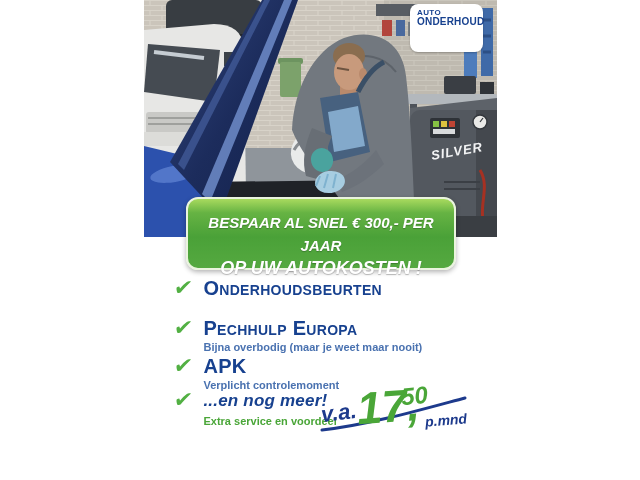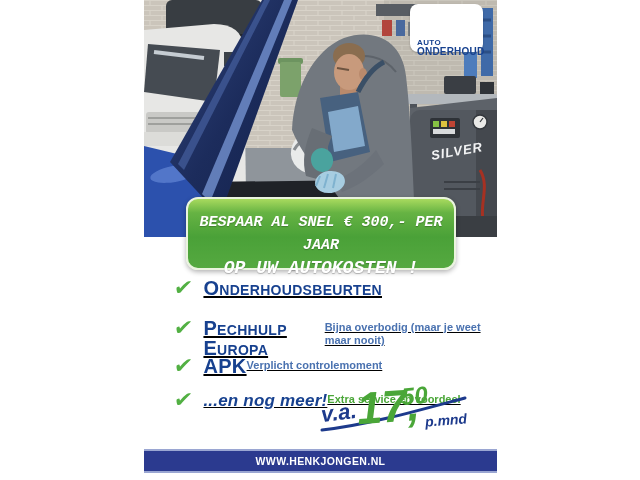--- a/index.html
+++ b/index.html
@@ -8,38 +8,38 @@
   .flyer{position:absolute;left:144px;top:0;width:353px;height:480px;background:#ffffff;}
 
   
   .photo{position:absolute;left:0;top:0;width:353px;height:237px;overflow:hidden;}
   .photo svg{display:block;}
 
   
   .logo-badge{position:absolute;left:266px;top:4px;width:73px;height:48px;background:#ffffff;
               border-radius:8px;padding:4px 0 0 7px;box-sizing:border-box;
               box-shadow:0 1px 2px rgba(0,0,0,.25);}
-  .logo-l1{font-size:8px;font-weight:800;color:#17418f;letter-spacing:.4px;line-height:9px;margin-top:30px;}
+  .logo-l1{font-size:8px;font-weight:800;color:#17418f;letter-spacing:.4px;line-height:9px;}
   .logo-l2{font-size:10px;font-weight:800;color:#17418f;letter-spacing:.2px;line-height:9px;}
   .logo-l3{font-size:17px;font-weight:800;color:#3fae47;line-height:19px;letter-spacing:.5px;}
 
   
   .banner{position:absolute;left:42px;top:197px;width:270px;height:73px;box-sizing:border-box;
           border:2px solid #eaf4de;border-radius:12px;
           background:linear-gradient(180deg,#a8da5e 0%,#66b343 20%,#4aa138 55%,#55a940 100%);
           box-shadow:0 2px 5px rgba(0,0,0,.3);
           color:#ffffff;font-style:italic;font-weight:bold;text-align:center;
-          padding-top:12px;font-family:Liberation Mono, monospace;}
+          padding-top:12px;}
   .banner .bl1{font-size:15px;line-height:23px;text-shadow:0 1px 1px rgba(0,0,0,.25);}
   .banner .bl2{font-size:18px;line-height:23px;text-shadow:0 1px 1px rgba(0,0,0,.25);}
 
   
   .item{position:absolute;left:30px;display:flex;gap:11px;align-items:flex-start;}
   .check{color:#52b043;font-size:22px;font-weight:bold;line-height:20px;transform:skewX(-8deg);}
-  .item .txt{display:flex;flex-direction:row;text-decoration:underline;}
+  .item .txt{display:flex;flex-direction:column;}
   .title{font-variant:small-caps;font-weight:bold;font-size:20px;line-height:20px;
          color:#17418f;letter-spacing:.3px;}
   .subtitle{font-weight:bold;font-size:11px;line-height:13px;color:#4a72b0;margin-top:3px;}
   .i1{top:278px;} .i2{top:318px;} .i3{top:356px;} .i4{top:390px;}
   .title--script{font-variant:normal;font-style:italic;font-size:17px;line-height:22px;
                  color:#17418f;font-weight:bold;letter-spacing:.2px;}
   .subtitle--green{color:#4aa638;}
 
   
   .price{position:absolute;left:175px;top:383px;width:162px;height:62px;font-style:italic;font-weight:bold;}
@@ -239,18 +239,15 @@
     <div class="price">
       <svg width="162" height="62" viewBox="0 0 162 62">
         <path d="M3 47 C50 42 112 24 146 15" stroke="#1d3a8c" stroke-width="3" fill="none" stroke-linecap="round"></path>
       </svg>
       <span class="va">v.a.</span>
       <span class="amount">17,</span>
       <span class="cents">50</span>
       <span class="pmnd">p.mnd</span>
     </div>
 
-    <div class="footer-bar">
-      <span>WWW.HENKJONGEN.NL</span>
-    </div>
 
   </div>
 </div>
 
 </body></html>

